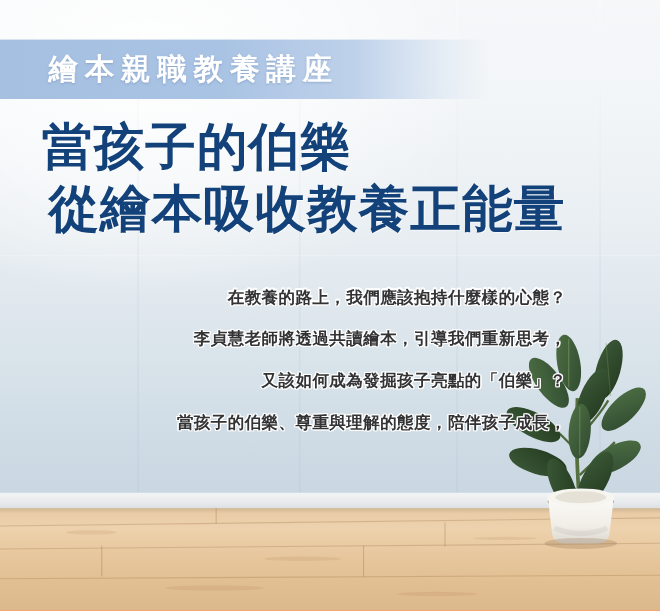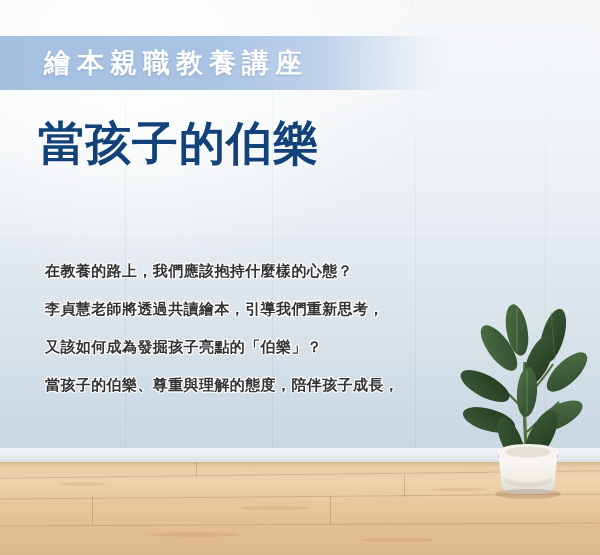--- a/index.html
+++ b/index.html
@@ -139,21 +139,21 @@
     font-weight: 700;
     letter-spacing: 6px;
     line-height: 1;
     text-shadow: 0 1px 2px rgba(80,110,150,0.35);
     white-space: nowrap;
   }
 
   
   .headline {
     position: absolute;
-    left: 38px; top: 116px;
+    left: 38px; top: 106px;
     width: 540px;
   }
   .headline-line {
     color: #124279;
     font-family: "Liberation Serif", "DejaVu Serif", serif;
     font-size: 46px;
     font-weight: 700;
     letter-spacing: 1px;
     line-height: 1.22;
     white-space: nowrap;
@@ -177,20 +177,21 @@
     white-space: nowrap;
     text-shadow:
        1px  0   0 rgba(255,255,255,0.95),
       -1px  0   0 rgba(255,255,255,0.95),
        0    1px 0 rgba(255,255,255,0.95),
        0   -1px 0 rgba(255,255,255,0.95),
        1px  1px 0 rgba(255,255,255,0.95),
       -1px -1px 0 rgba(255,255,255,0.95),
        1px -1px 0 rgba(255,255,255,0.95),
       -1px  1px 0 rgba(255,255,255,0.95);
+    text-align: right;
   }
 
   
   .plant {
     position: absolute;
     left: 455px; top: 300px;
     width: 145px; height: 200px;
   }
   .plant svg { display: block; }
 </style>
@@ -276,20 +277,21 @@
       <ellipse cx="73" cy="194" rx="33" ry="5" fill="rgba(120,86,54,0.22)"></ellipse>
     </svg>
   </div>
 
   <div class="banner">
     <div class="banner-text">繪本親職教養講座</div>
   </div>
 
   <div class="headline">
     <div class="headline-line">當孩子的伯樂</div>
+    <div class="headline-line second">從繪本吸收教養正能量</div>
   </div>
 
   <div class="body-copy">
     <div class="body-line">在教養的路上，我們應該抱持什麼樣的心態？</div>
     <div class="body-line">李貞慧老師將透過共讀繪本，引導我們重新思考，</div>
     <div class="body-line">又該如何成為發掘孩子亮點的「伯樂」？</div>
     <div class="body-line">當孩子的伯樂、尊重與理解的態度，陪伴孩子成長，</div>
   </div>
 
 </div>

